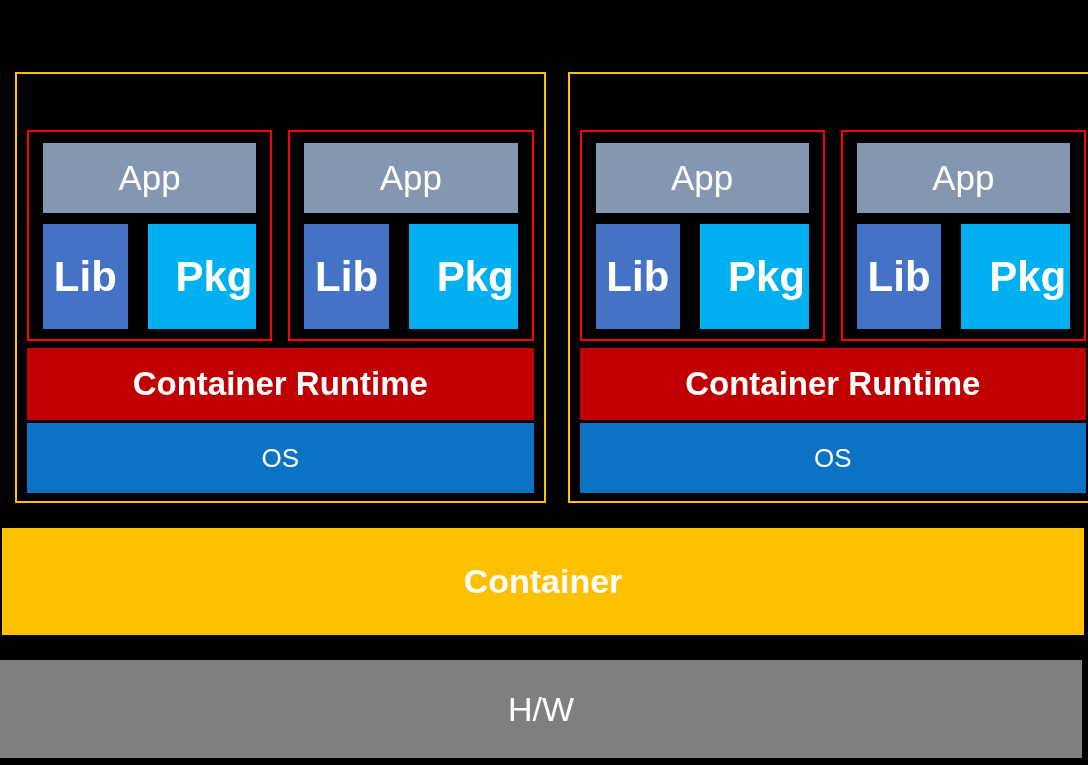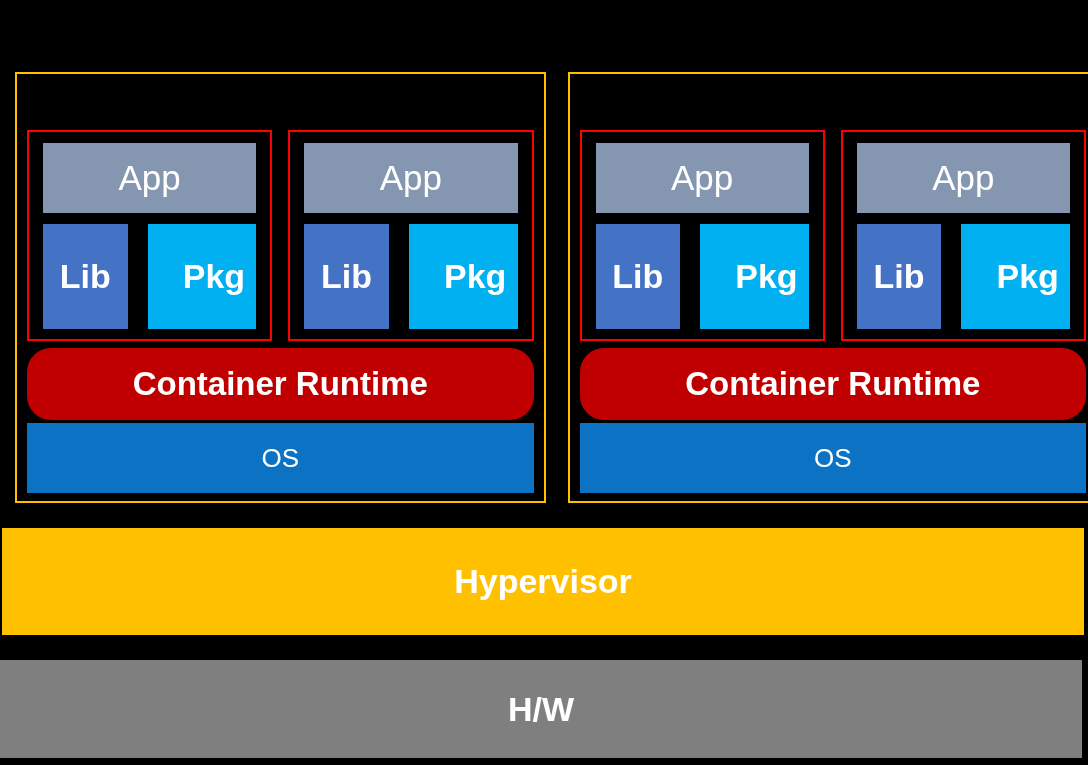--- a/index.html
+++ b/index.html
@@ -74,35 +74,34 @@
   .libpkg-row {
     flex: 1;
     display: flex;
     gap: 20px;
   }
   .lib-block, .pkg-block {
     flex: 1;
     display: flex;
     align-items: center;
     justify-content: center;
-    font-size: 34px;
+    font-size: 42px;
     font-weight: 700;
   }
   .lib-block { background: var(--lib-fill); }
   .pkg-block { background: var(--pkg-fill); padding-left: 24px; }
   .runtime-bar {
     height: 72px;
     margin: 0 1px 3px 1px;
     background: var(--runtime-fill);
     display: flex;
     align-items: center;
     justify-content: center;
     font-size: 33px;
     font-weight: 700;
-    border-radius: 24px;
   }
   .os-bar {
     height: 70px;
     margin: 0 1px;
     background: var(--os-fill);
     display: flex;
     align-items: center;
     justify-content: center;
     font-size: 26px;
     font-weight: 400;
@@ -124,21 +123,21 @@
     position: absolute;
     left: 0;
     top: 660px;
     width: 1082px;
     height: 98px;
     background: var(--hw-fill);
     display: flex;
     align-items: center;
     justify-content: center;
     font-size: 34px;
-    font-weight: 700;
+    font-weight: 400;
   }
 </style>
 </head>
 <body>
 
 <div class="canvas">
 
   <div class="vms-row">
 
     <div class="vm">
@@ -211,20 +210,20 @@
         <span>Container Runtime</span>
       </div>
       <div class="os-bar">
         <span>OS</span>
       </div>
     </div>
 
   </div>
 
   <div class="hypervisor-bar">
-    <span>Hypervisor</span>
+    <span>Container</span>
   </div>
 
   <div class="hw-bar">
     <span>H/W</span>
   </div>
 
 </div>
 
 </body></html>

